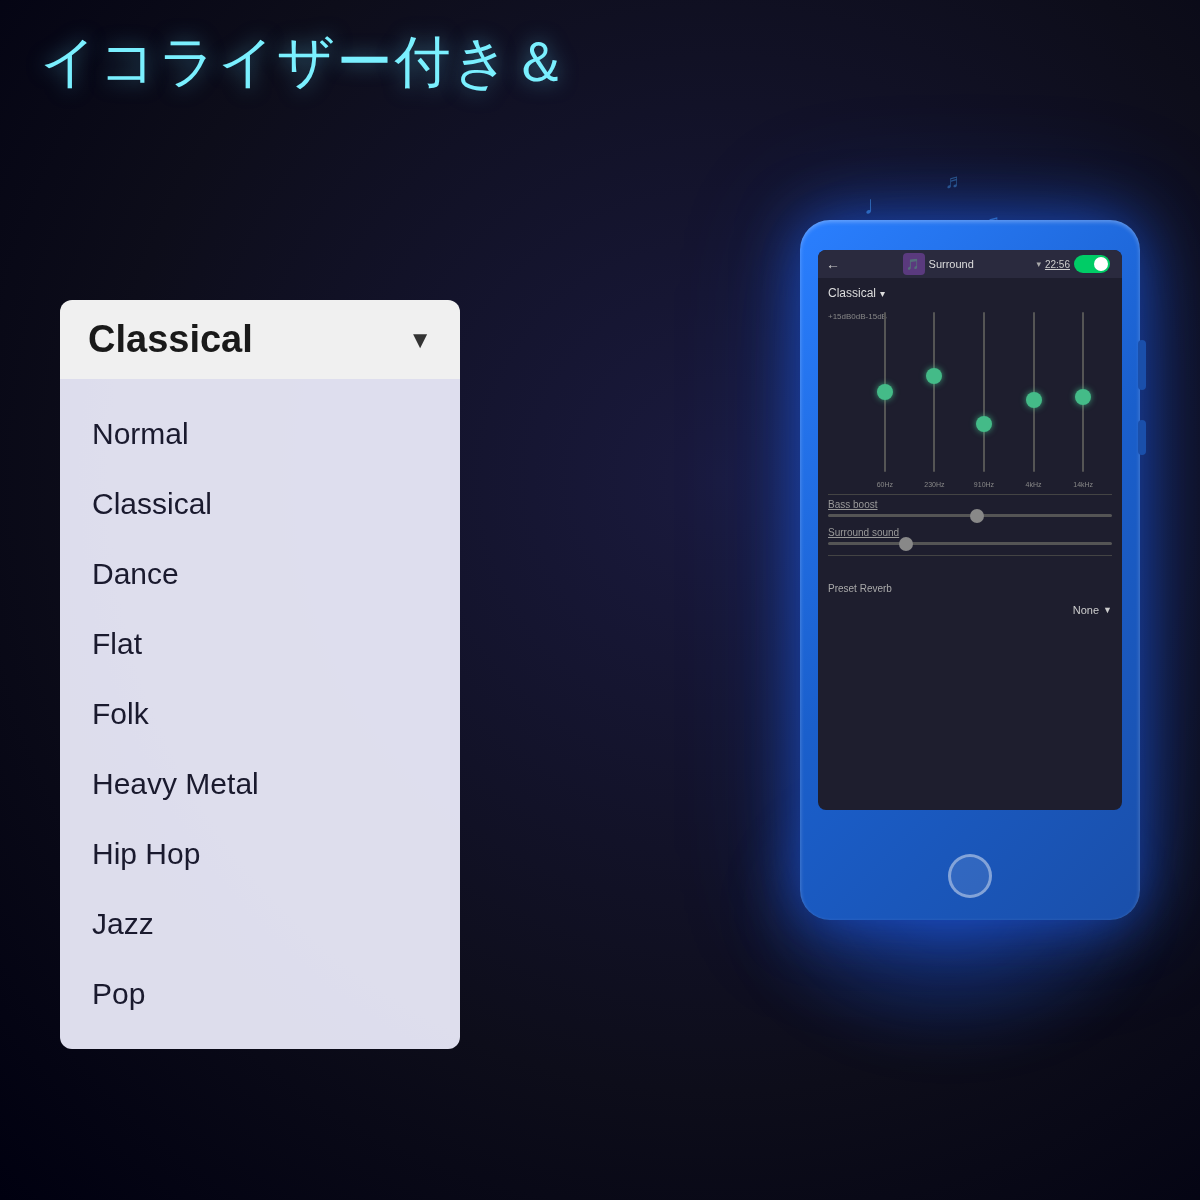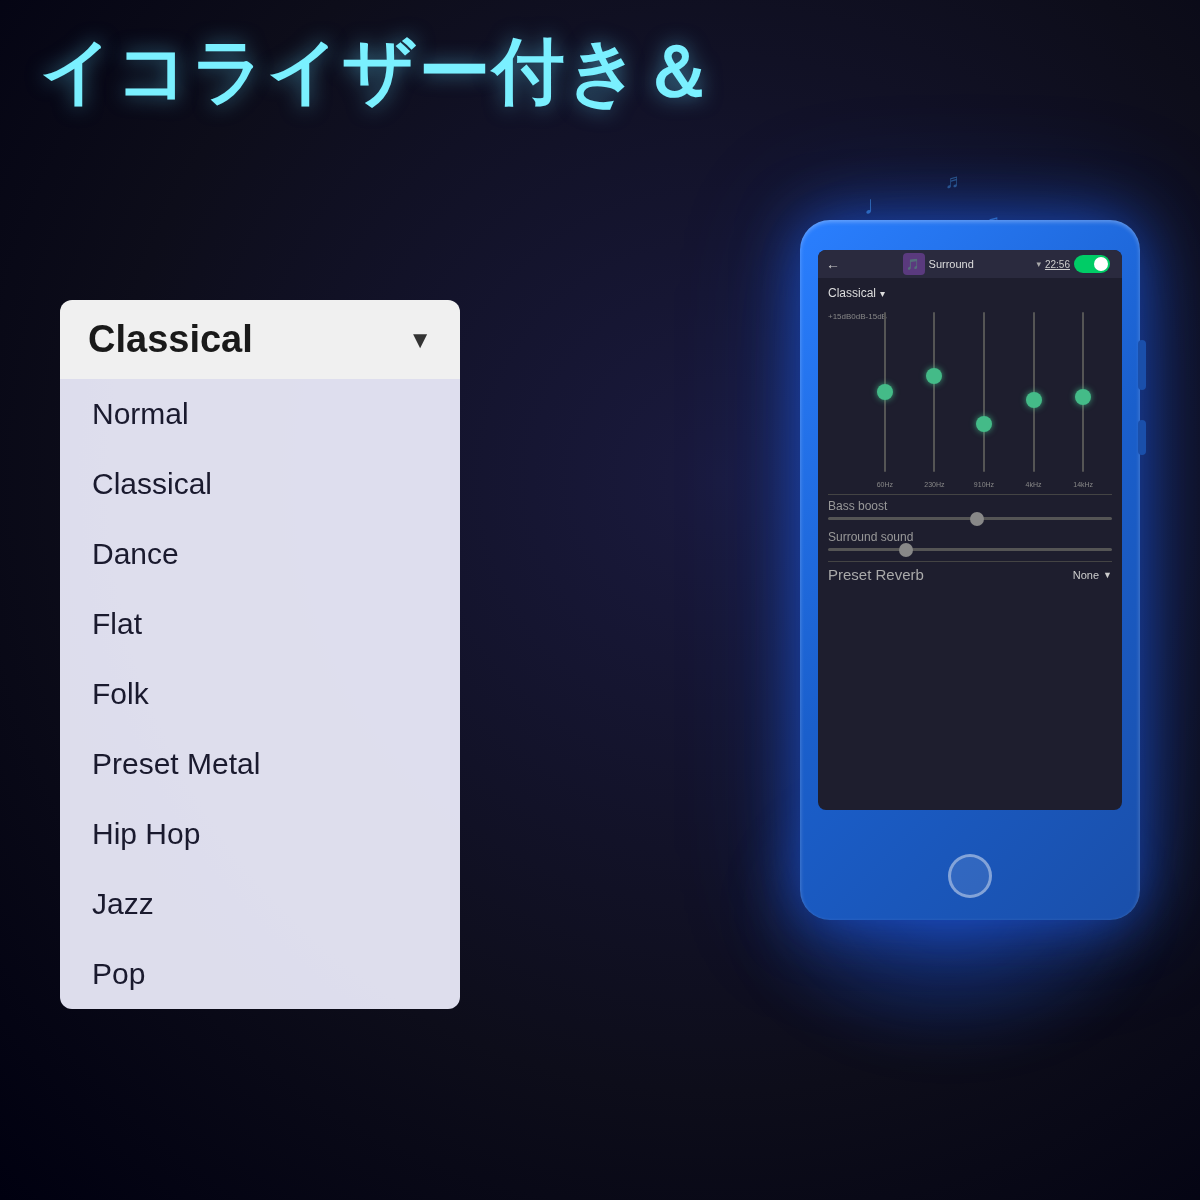--- a/index.html
+++ b/index.html
@@ -13,22 +13,22 @@
     }
 
     
     .title-section {
       position: absolute;
       top: 30px;
       left: 40px;
       z-index: 10;
     }
     .title-text {
-      font-size: 72px;
-      font-weight: 700;
+      font-size: 56px;
+      font-weight: 400;
       color: #7af0ff;
       line-height: 1.15;
       text-shadow: 0 0 20px rgba(100, 220, 255, 0.5);
       letter-spacing: 2px;
     }
 
     
     .dropdown-container {
       position: absolute;
       top: 300px;
@@ -49,21 +49,21 @@
       font-weight: 600;
       color: #1a1a1a;
     }
     .dropdown-arrow {
       font-size: 24px;
       color: #333;
     }
     .dropdown-list {
       background: rgba(240, 240, 255, 0.92);
       border-radius: 0 0 12px 12px;
-      padding: 0 0;
+      padding: 20px 0;
     }
     .dropdown-item {
       padding: 18px 32px;
       font-size: 30px;
       color: #1a1a2e;
       cursor: pointer;
       font-weight: 400;
     }
 
     
@@ -201,22 +201,23 @@
       font-size: 7px;
       color: #888;
       white-space: nowrap;
     }
 
     .eq-bass-section {
       margin-bottom: 4px;
     }
     .eq-section-label {
       color: #999;
-      font-size: 12px;
+      font-size: 10px;
       margin-bottom: 4px;
+      text-decoration: underline;
     }
     .eq-horizontal-slider {
       position: relative;
       height: 3px;
       background: #555;
       border-radius: 2px;
       margin-bottom: 10px;
     }
     .eq-h-thumb {
       width: 14px;
@@ -230,21 +231,21 @@
     }
 
     .eq-preset-reverb {
       display: flex;
       align-items: center;
       justify-content: space-between;
       margin-top: 4px;
     }
     .eq-reverb-label {
       color: #aaa;
-      font-size: 15px;
+      font-size: 10px;
     }
     .eq-reverb-value {
       color: #ccc;
       font-size: 11px;
     }
     .eq-reverb-arrow {
       color: #ccc;
       font-size: 9px;
     }
 
@@ -323,21 +324,21 @@
   <div class="dropdown-header">
     <span class="dropdown-header-text">Classical</span>
     <span class="dropdown-arrow">▼</span>
   </div>
   <div class="dropdown-list">
     <div class="dropdown-item">Normal</div>
     <div class="dropdown-item">Classical</div>
     <div class="dropdown-item">Dance</div>
     <div class="dropdown-item">Flat</div>
     <div class="dropdown-item">Folk</div>
-    <div class="dropdown-item">Preset Metal</div>
+    <div class="dropdown-item">Heavy Metal</div>
     <div class="dropdown-item">Hip Hop</div>
     <div class="dropdown-item">Jazz</div>
     <div class="dropdown-item">Pop</div>
   </div>
 </div>
 
 <div class="music-note" style="top:210px; right:200px; font-size:22px; opacity:0.7;">♫</div>
 <div class="music-note" style="top:240px; right:260px; font-size:18px; opacity:0.6;">♪</div>
 <div class="music-note" style="top:190px; right:310px; font-size:26px; opacity:0.7;">♩</div>
 <div class="music-note" style="top:170px; right:235px; font-size:20px; opacity:0.5;">♬</div>
@@ -441,21 +442,21 @@
           <div class="eq-section-label">Surround sound</div>
           <div class="eq-horizontal-slider">
             <div class="eq-h-thumb" style="left:25%;"></div>
           </div>
         </div>
 
         <div class="eq-divider"></div>
 
         <div class="eq-preset-reverb">
           <span class="eq-reverb-label">Preset Reverb</span>
-          <div style="display:flex;align-items:center;gap:4px;">
+          <div style="display:flex;align-items:center;gap:4px;margin-top:44px;">
             <span class="eq-reverb-value">None</span>
             <span class="eq-reverb-arrow">▼</span>
           </div>
         </div>
 
       </div>
     </div>
 
     <div class="device-home-btn"></div>
   </div>

